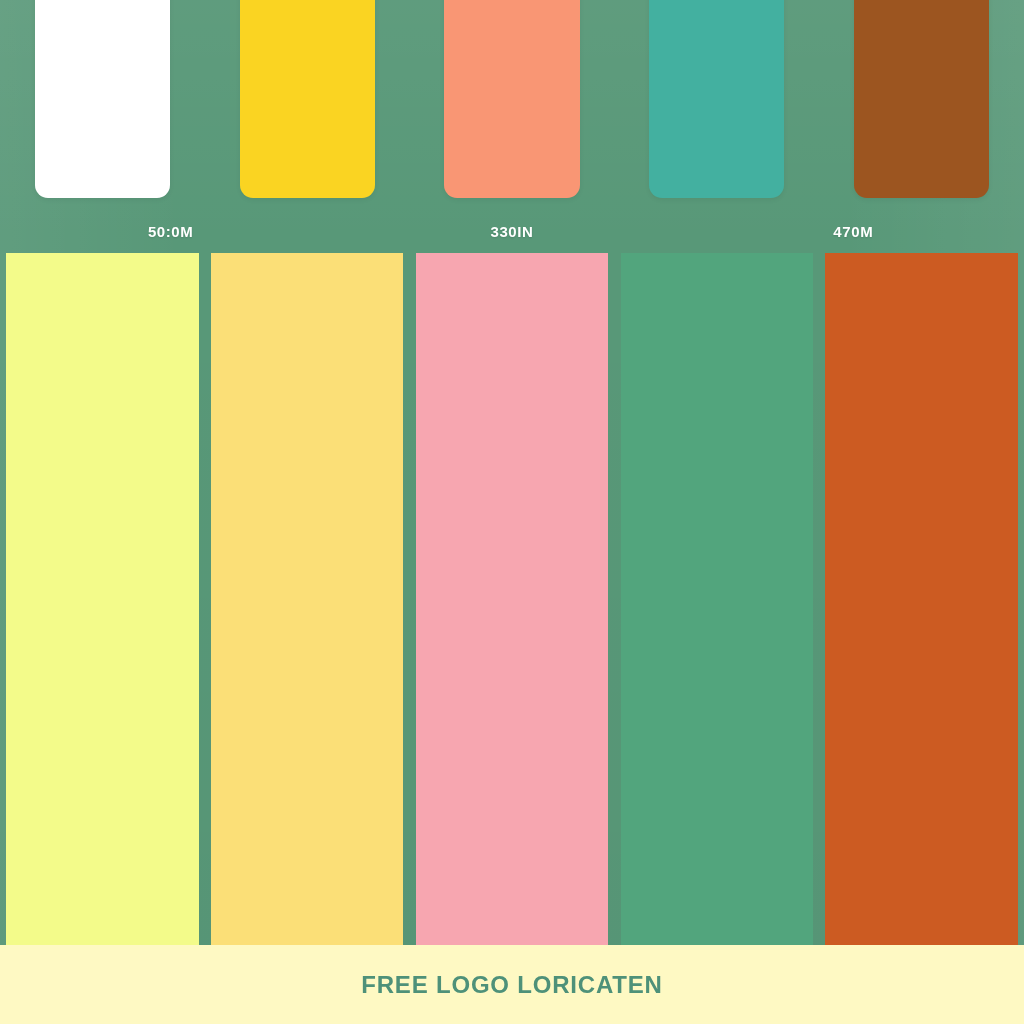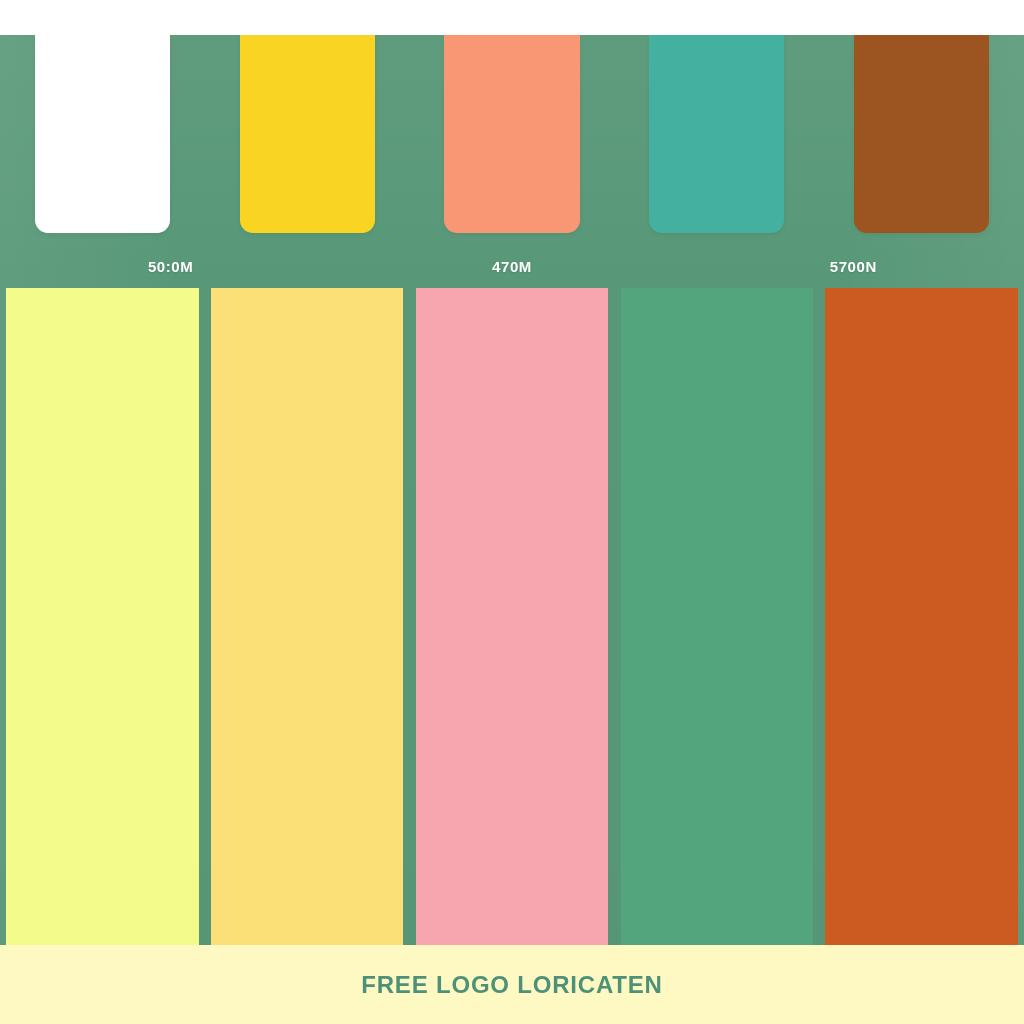--- a/index.html
+++ b/index.html
@@ -24,21 +24,20 @@
 
   
   #swatch-canvas {
     position: absolute;
     left: 0;
     top: 0;
     width: 1024px;
     height: 945px;
     background: #589878;
     overflow: hidden;
-    margin-top: 35px;
   }
   
   #canvas-shading {
     position: absolute;
     inset: 0;
     background:
       linear-gradient(90deg,
         rgba(255,255,255,0.05) 0%,
         rgba(255,255,255,0.00) 18%,
         rgba(255,255,255,0.00) 82%,
@@ -170,24 +169,24 @@
       <div class="top-cell">
         <div class="top-card" style="background: rgb(156, 85, 32);"></div>
       </div>
     </div>
 
     <div id="label-row">
       <div class="label-cell">
         <span class="swatch-label">50:0M</span>
       </div>
       <div class="label-cell">
+        <span class="swatch-label">330IN</span>
+      </div>
+      <div class="label-cell">
         <span class="swatch-label">470M</span>
-      </div>
-      <div class="label-cell">
-        <span class="swatch-label">5700N</span>
       </div>
     </div>
 
     <div id="bottom-row">
       <div class="bottom-cell wide">
         <div class="bottom-bar" style="background: rgb(243, 251, 138);"></div>
       </div>
       <div class="bottom-cell wide">
         <div class="bottom-bar" style="background: rgb(251, 223, 119);"></div>
       </div>

